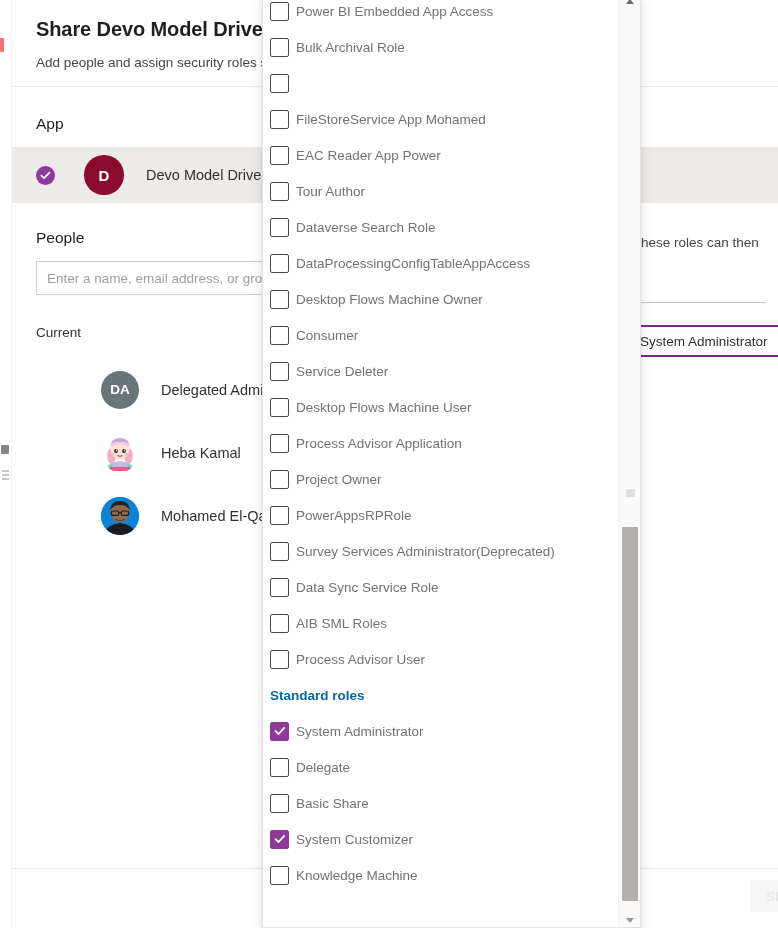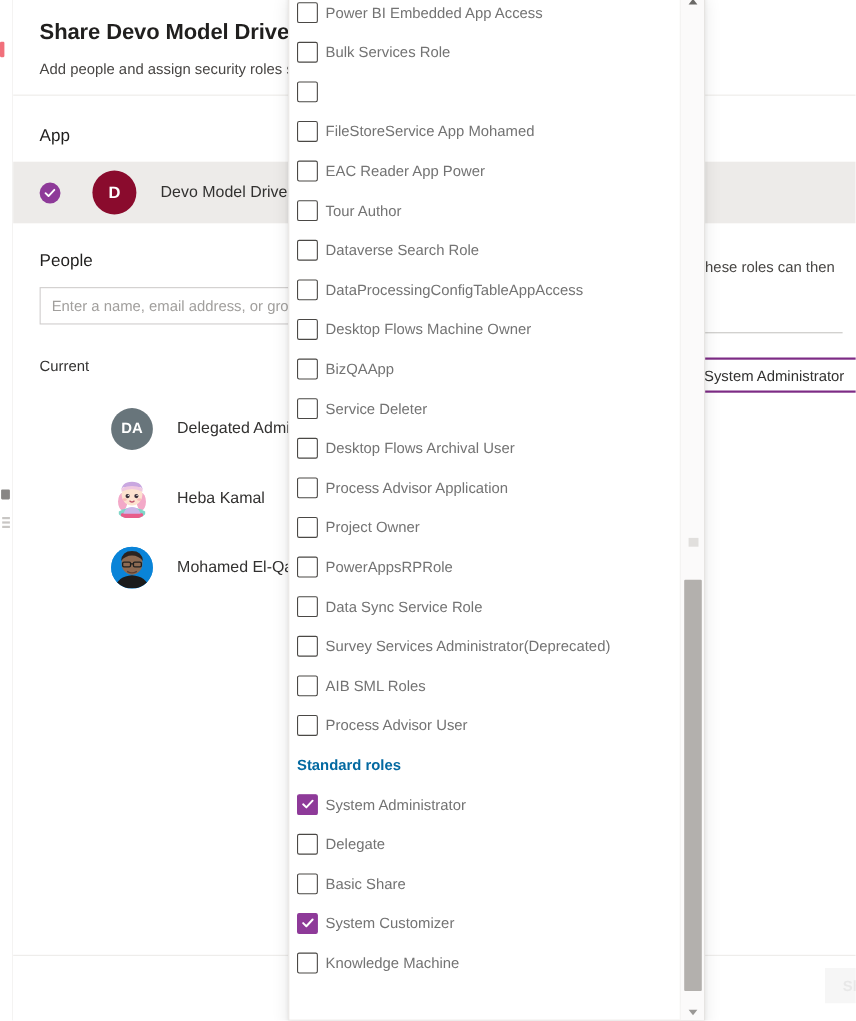--- a/index.html
+++ b/index.html
@@ -288,21 +288,21 @@
   </div>
 
   <div class="dropdown">
     <ul class="dd-list" id="dd-list">
         <li class="dd-item">
           <span class="cbx"></span>
           <span class="dd-label">Power BI Embedded App Access</span>
         </li>
         <li class="dd-item">
           <span class="cbx"></span>
-          <span class="dd-label">Bulk Services Role</span>
+          <span class="dd-label">Bulk Archival Role</span>
         </li>
         <li class="dd-item">
           <span class="cbx"></span>
         </li>
         <li class="dd-item">
           <span class="cbx"></span>
           <span class="dd-label">FileStoreService App Mohamed</span>
         </li>
         <li class="dd-item">
           <span class="cbx"></span>
@@ -319,49 +319,49 @@
         <li class="dd-item">
           <span class="cbx"></span>
           <span class="dd-label">DataProcessingConfigTableAppAccess</span>
         </li>
         <li class="dd-item">
           <span class="cbx"></span>
           <span class="dd-label">Desktop Flows Machine Owner</span>
         </li>
         <li class="dd-item">
           <span class="cbx"></span>
-          <span class="dd-label">BizQAApp</span>
+          <span class="dd-label">Consumer</span>
         </li>
         <li class="dd-item">
           <span class="cbx"></span>
           <span class="dd-label">Service Deleter</span>
         </li>
         <li class="dd-item">
           <span class="cbx"></span>
-          <span class="dd-label">Desktop Flows Archival User</span>
+          <span class="dd-label">Desktop Flows Machine User</span>
         </li>
         <li class="dd-item">
           <span class="cbx"></span>
           <span class="dd-label">Process Advisor Application</span>
         </li>
         <li class="dd-item">
           <span class="cbx"></span>
           <span class="dd-label">Project Owner</span>
         </li>
         <li class="dd-item">
           <span class="cbx"></span>
           <span class="dd-label">PowerAppsRPRole</span>
         </li>
         <li class="dd-item">
           <span class="cbx"></span>
+          <span class="dd-label">Survey Services Administrator(Deprecated)</span>
+        </li>
+        <li class="dd-item">
+          <span class="cbx"></span>
           <span class="dd-label">Data Sync Service Role</span>
-        </li>
-        <li class="dd-item">
-          <span class="cbx"></span>
-          <span class="dd-label">Survey Services Administrator(Deprecated)</span>
         </li>
         <li class="dd-item">
           <span class="cbx"></span>
           <span class="dd-label">AIB SML Roles</span>
         </li>
         <li class="dd-item">
           <span class="cbx"></span>
           <span class="dd-label">Process Advisor User</span>
         </li>
         <li class="dd-group">Standard roles</li>

